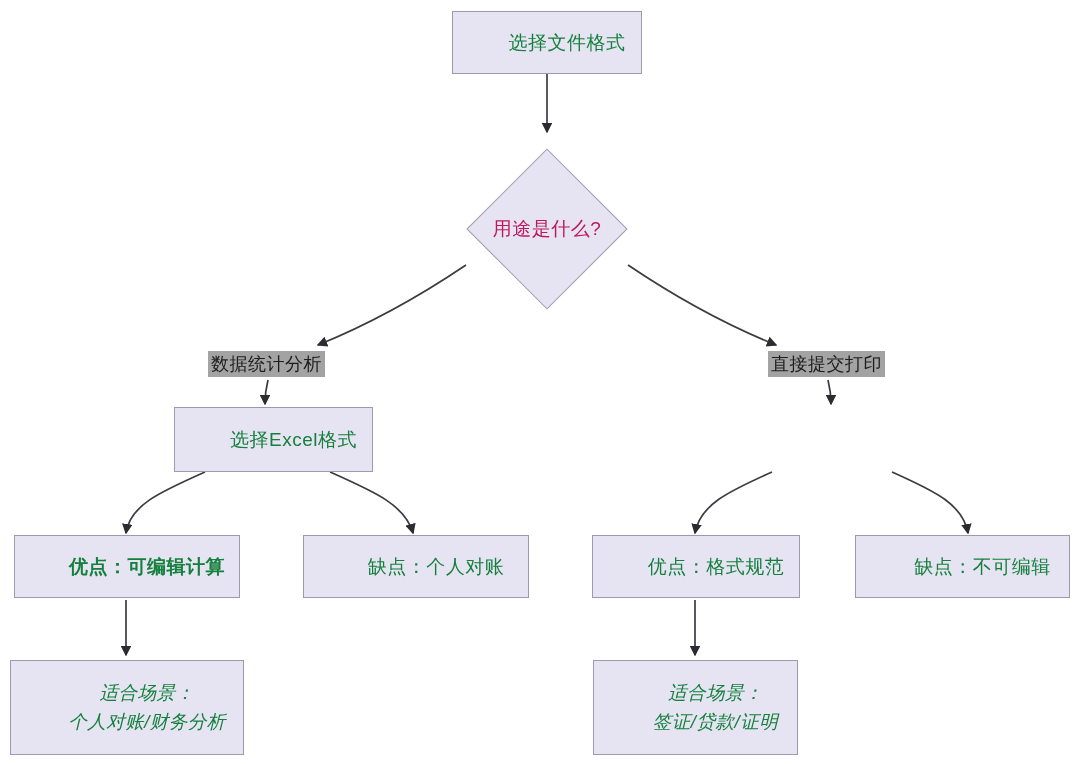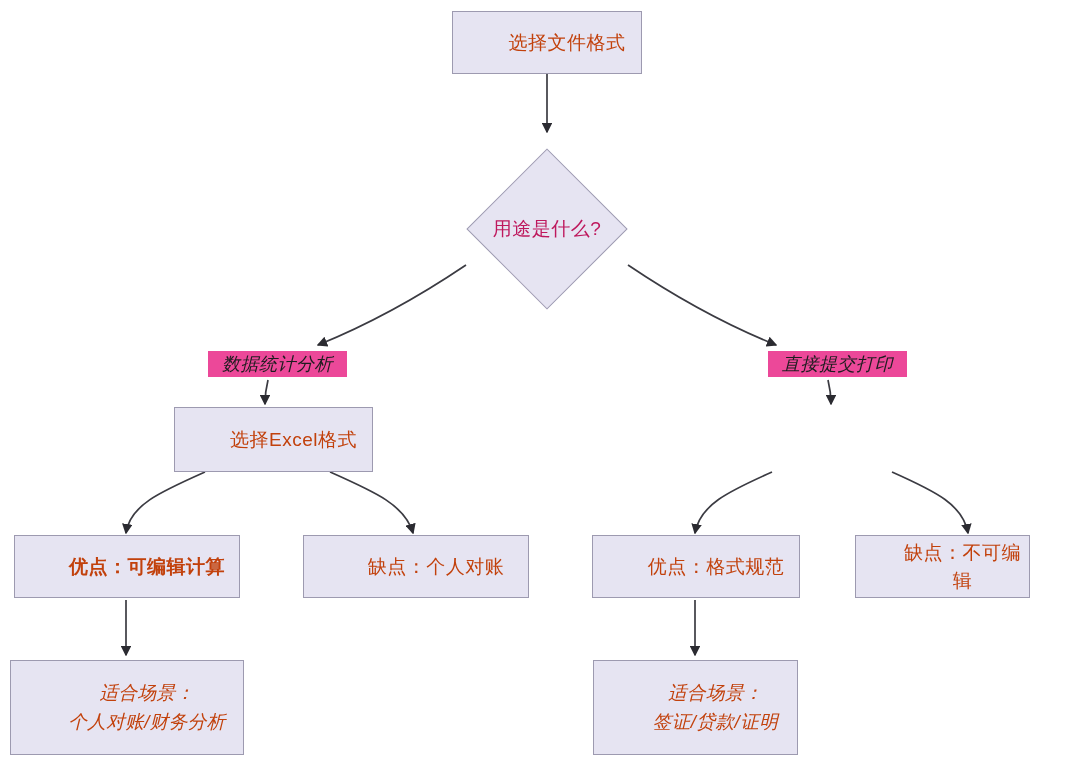--- a/index.html
+++ b/index.html
@@ -26,21 +26,21 @@
   }
   .node {
     position: absolute;
     box-sizing: border-box;
     background: #e6e4f2;
     border: 1.6px solid #9d9ab0;
     display: flex;
     align-items: center;
     justify-content: center;
     text-align: center;
-    color: #c2410c;
+    color: #15803d;
     font-size: 19px;
     line-height: 1.45;
     letter-spacing: 0.5px;
     white-space: pre-line;
     padding-left: 40px;
   }
   .node.two-line {
     font-size: 18.5px;
     line-height: 1.55;
     font-style: italic;
@@ -57,27 +57,26 @@
     display: flex;
     align-items: center;
     justify-content: center;
     text-align: center;
     color: #be185d;
     font-size: 19px;
     letter-spacing: 0.5px;
   }
   .edge-label {
     position: absolute;
-    background: #ec4899;
+    background: #a3a3a3;
     color: #1d1d1f;
     font-size: 18px;
     letter-spacing: 0.5px;
-    padding: 1px 14px;
+    padding: 1px 3px;
     white-space: nowrap;
-    font-style: italic;
   }
 </style>
 </head>
 <body>
 
 <div id="canvas">
 
   <svg id="edges" viewBox="0 0 1080 764" xmlns="http://www.w3.org/2000/svg">
     <defs>
       <marker id="arrow" viewBox="0 0 10 10" refX="8.6" refY="5" markerWidth="6.2" markerHeight="6.2" orient="auto-start-reverse">
@@ -112,20 +111,20 @@
   <div class="diamond-label" style="left:457px; top:206px; width:180px; height:46px;">用途是什么?</div>
 
   <div class="edge-label" style="left:208px; top:351px;">数据统计分析</div>
   <div class="edge-label" style="left:768px; top:351px;text-align:center;">直接提交打印</div>
 
   <div class="node" style="left:174px; top:407px; width:199px; height:65px;text-align:right;">选择Excel格式</div>
 
   <div class="node" style="left:14px; top:535px; width:226px; height:63px;font-weight:bold;">优点：可编辑计算</div>
   <div class="node" style="left:303px; top:535px; width:226px; height:63px;">缺点：个人对账</div>
   <div class="node" style="left:592px; top:535px; width:208px; height:63px;">优点：格式规范</div>
-  <div class="node" style="left:855px; top:535px; width:175px; height:63px;">缺点：不可编辑</div>
+  <div class="node" style="left:855px; top:535px; width:215px; height:63px;">缺点：不可编辑</div>
 
   <div class="node two-line" style="left:10px; top:660px; width:234px; height:95px;">适合场景：
 个人对账/财务分析</div>
   <div class="node two-line" style="left:593px; top:660px; width:205px; height:95px;">适合场景：
 签证/贷款/证明</div>
 
 </div>
 
 </body></html>

